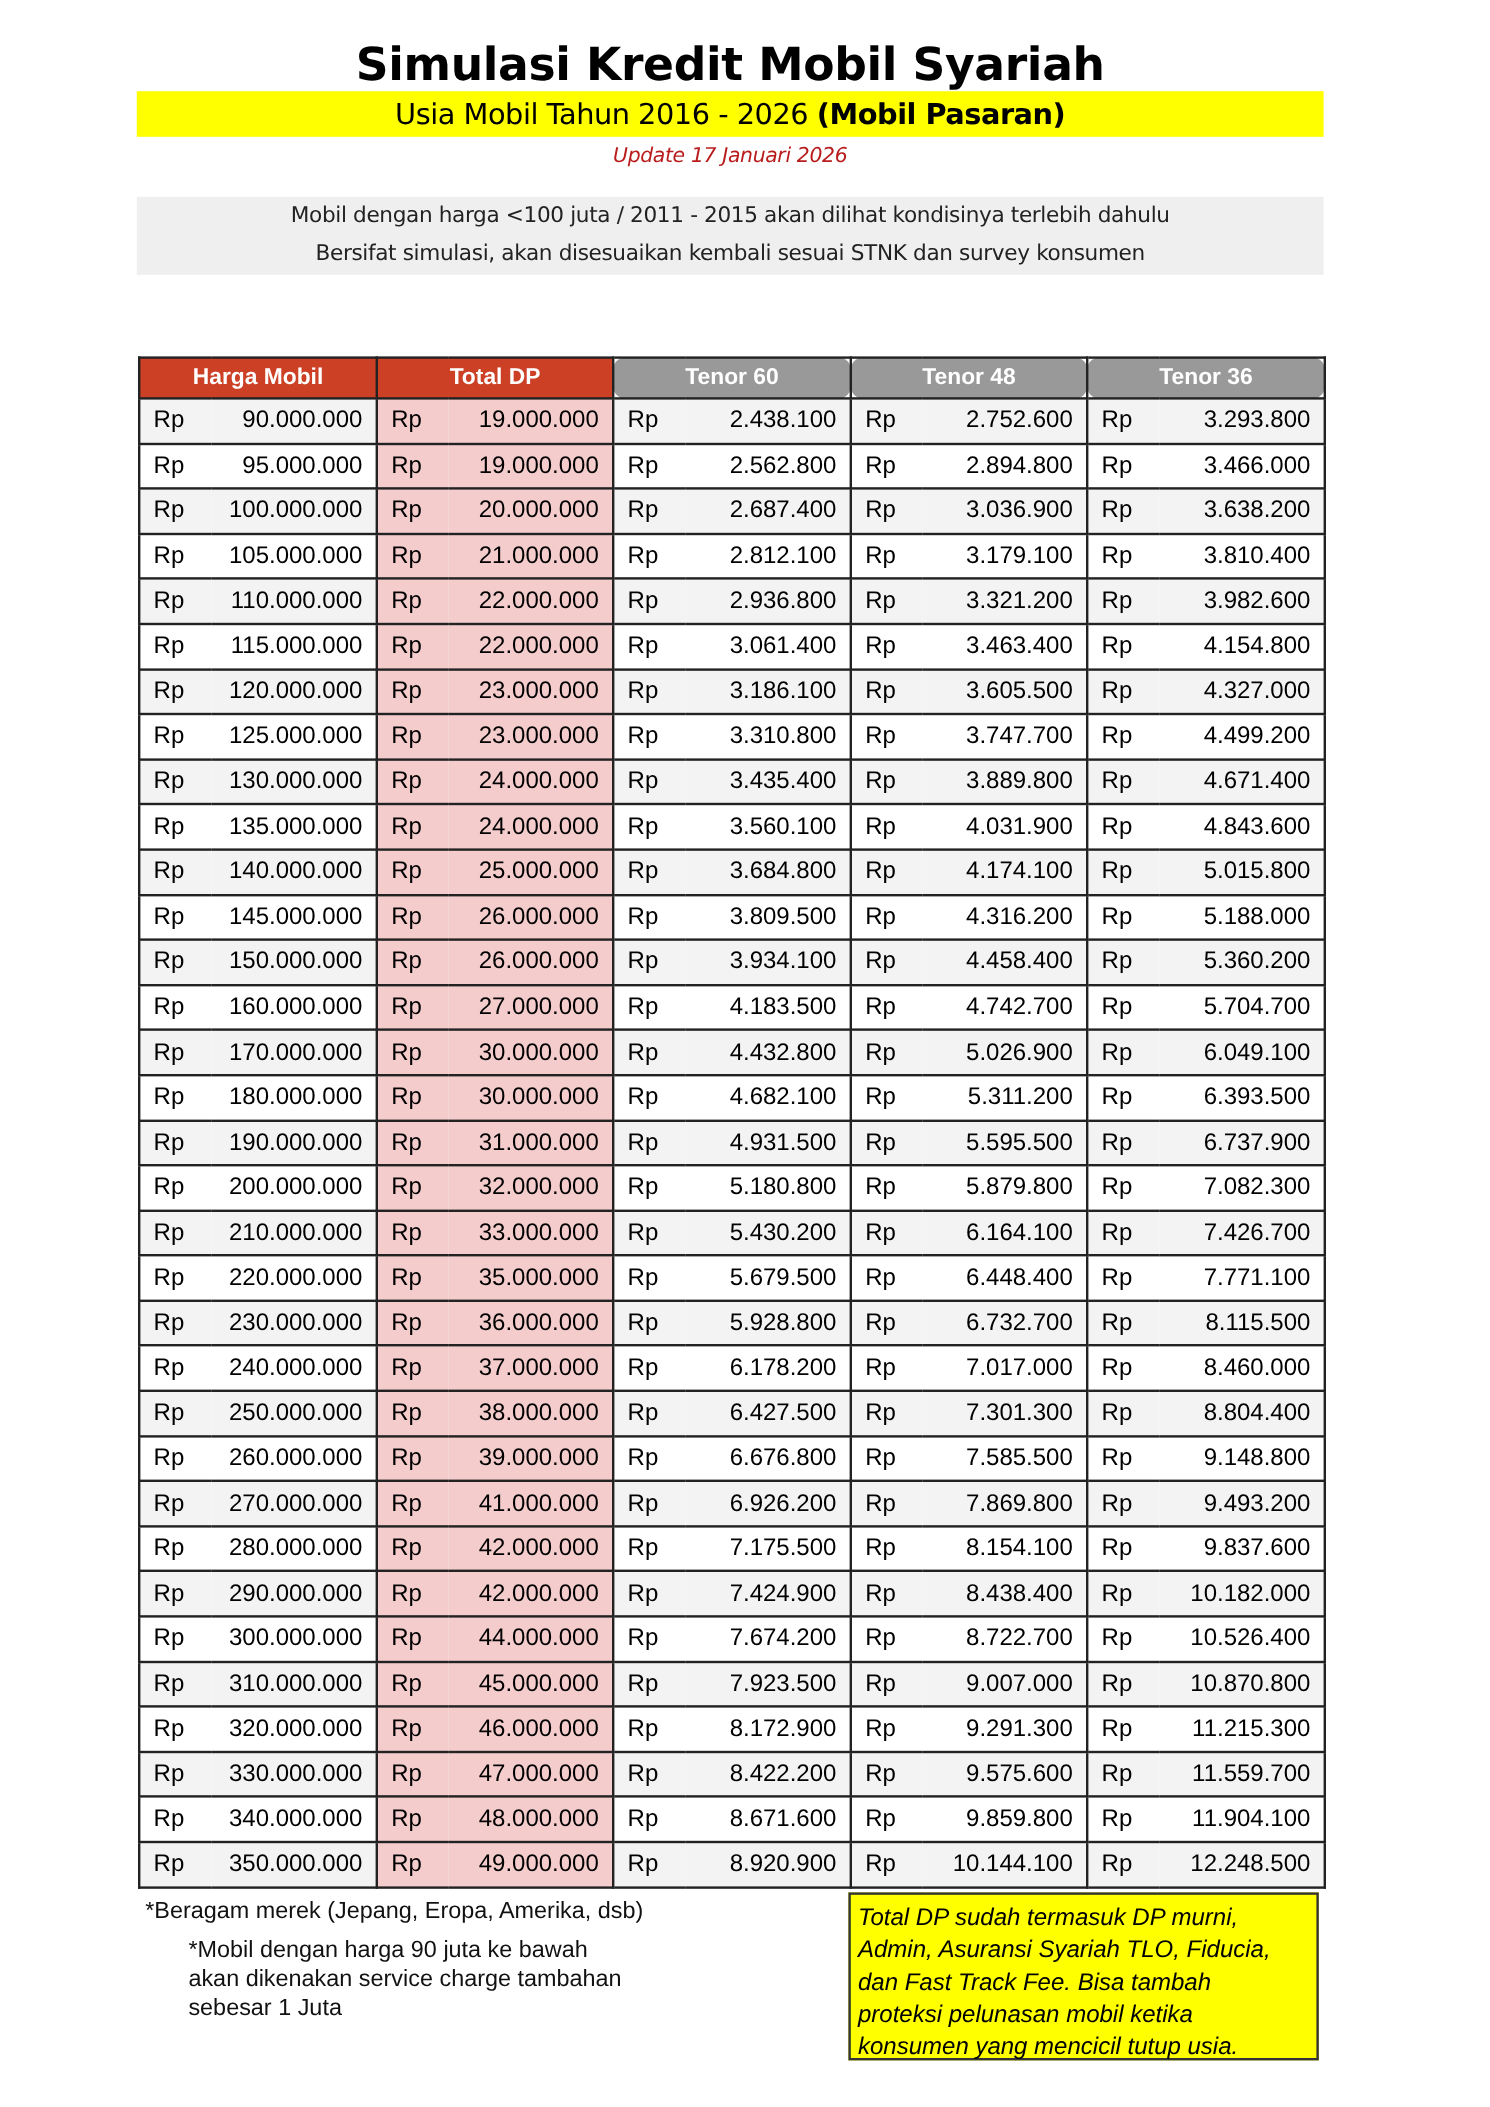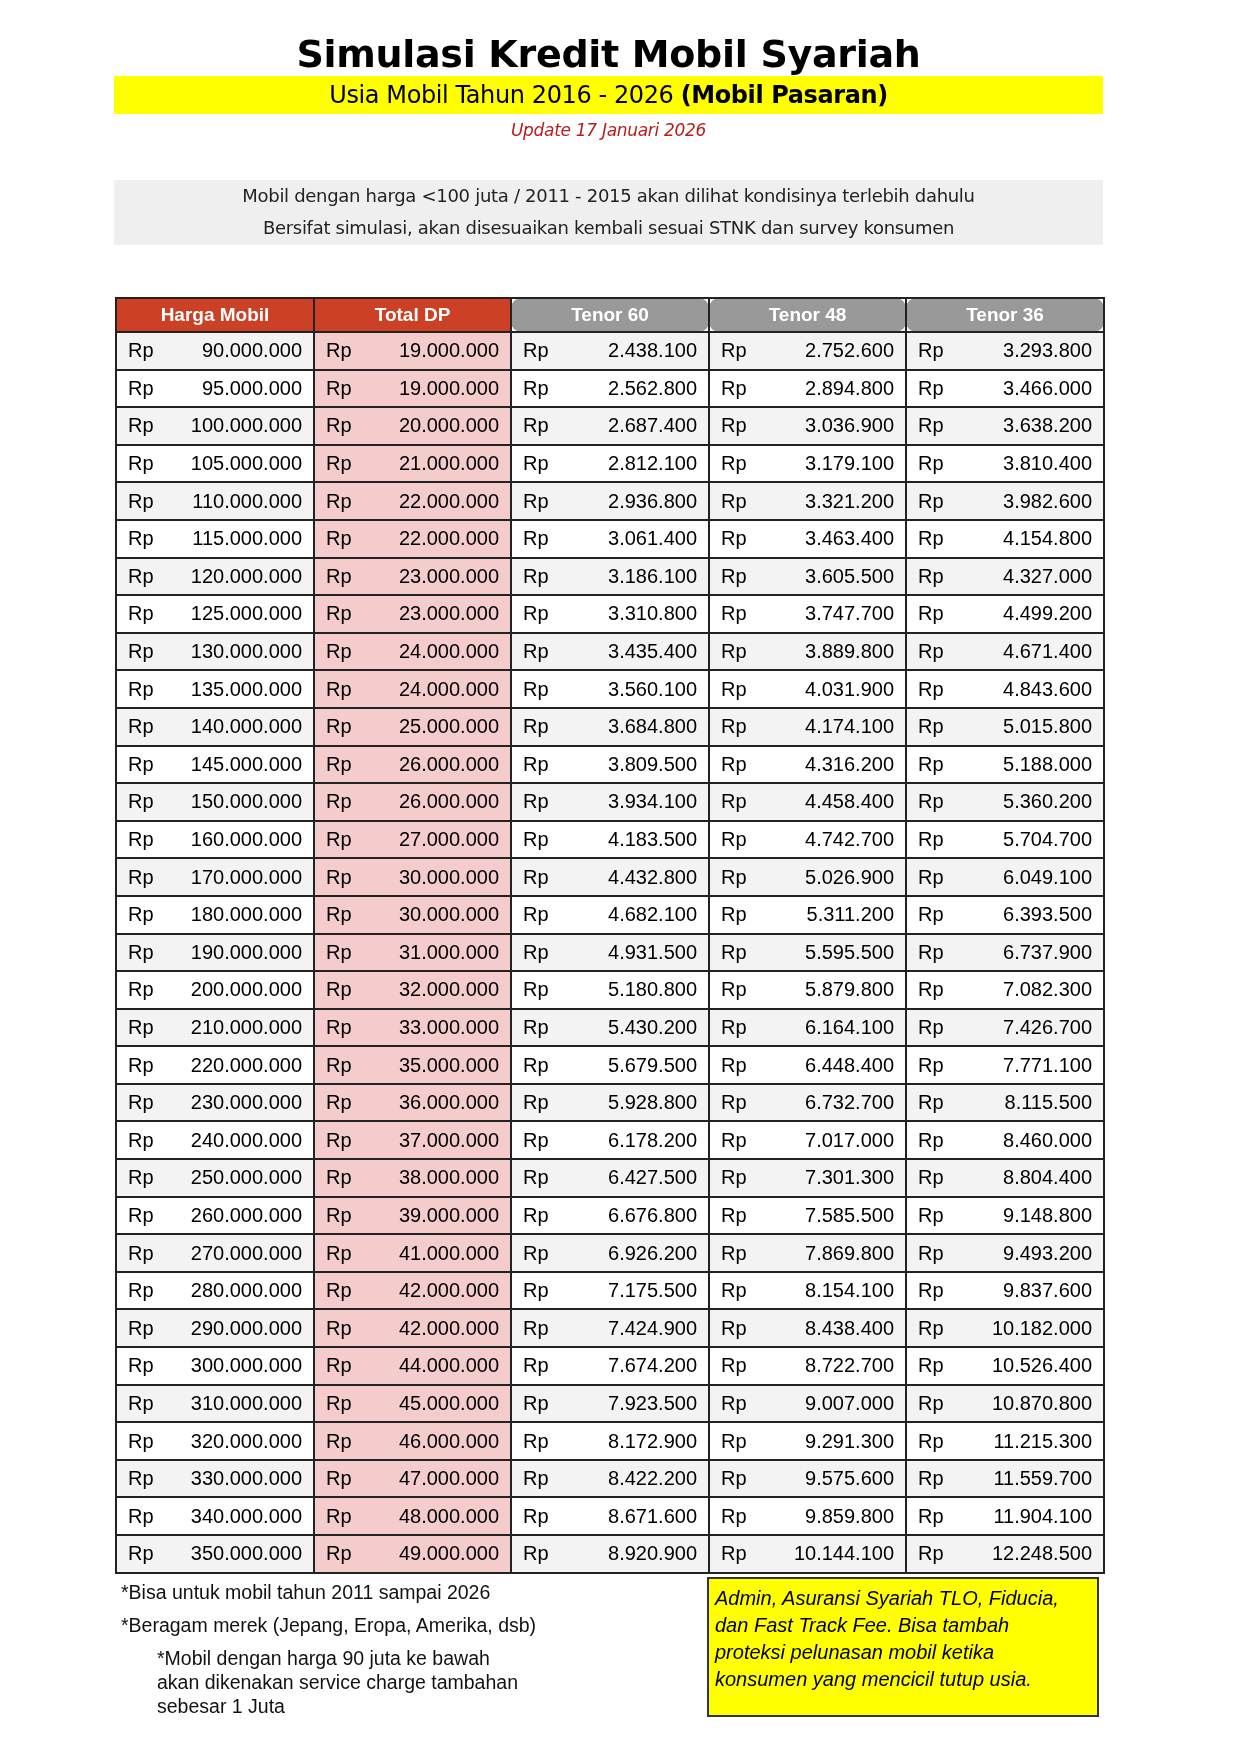--- a/index.html
+++ b/index.html
@@ -6,21 +6,21 @@
     body { width: 1242px; height: 1756px; position: relative; overflow: hidden; font-family: "DejaVu Sans", sans-serif; color: #000; }
 
     .title { position: absolute; left: 114px; width: 989px; top: 34px; text-align: center;
              font-family: "DejaVu Sans", sans-serif; font-weight: bold; font-size: 38px; line-height: 40px; letter-spacing: -0.3px; }
     .banner { position: absolute; left: 114px; width: 989px; top: 76px; height: 38px; background: #ffff00;
               text-align: center; font-size: 24px; line-height: 38px; font-family: "DejaVu Sans", sans-serif; letter-spacing: -0.4px; }
     .banner b { font-weight: bold; }
     .update { position: absolute; left: 114px; width: 989px; top: 117px; text-align: center;
               font-style: italic; font-size: 17px; line-height: 26px; letter-spacing: -0.3px; color: #b91c1c; }
 
-    .info { position: absolute; left: 114px; width: 989px; top: 180px; height: 65px; background: #efefef;
+    .info { position: absolute; left: 114px; width: 989px; top: 164px; height: 65px; background: #efefef;
             text-align: center; font-size: 18px; color: #222; letter-spacing: -0.3px; }
     .info div { height: 32px; line-height: 32px; }
 
     table.sim { position: absolute; left: 115px; top: 272px; width: 988px; border-collapse: collapse; table-layout: fixed;
                 font-family: "Liberation Sans", sans-serif; font-size: 20px; margin-top: 25px; }
     table.sim th { height: 32px; color: #fff; font-weight: bold; font-size: 19px; border: 2px solid #222; padding: 0; text-align: center; }
     table.sim th.red { background: #cc4125; }
     table.sim th.gray { background: #999999; border-radius: 10px; }
     table.sim td { height: 35.6px; padding: 0 11px; border-top: 2px solid #222; border-bottom: 2px solid #222; white-space: nowrap; }
     table.sim td.rp { text-align: left; border-left: 2px solid #222; padding-right: 0; }
@@ -465,27 +465,27 @@
         <td class="val">8.920.900</td>
         <td class="rp">Rp</td>
         <td class="val">10.144.100</td>
         <td class="rp">Rp</td>
         <td class="val">12.248.500</td>
       </tr>
     </tbody>
 </table>
 
 <div class="notes">
-  <div class="n">*Bisa untuk mobil tahun 2011 sampai 2026</div>
   <div class="n">*Beragam merek (Jepang, Eropa, Amerika, dsb)</div>
   <div class="n multi">
     <div>*Mobil dengan harga 90 juta ke bawah</div>
     <div>akan dikenakan service charge tambahan</div>
     <div>sebesar 1 Juta</div>
   </div>
 </div>
 
 <div class="highlight">
+  <div>Total DP sudah termasuk DP murni,</div>
   <div>Admin, Asuransi Syariah TLO, Fiducia,</div>
   <div>dan Fast Track Fee. Bisa tambah</div>
   <div>proteksi pelunasan mobil ketika</div>
   <div>konsumen yang mencicil tutup usia.</div>
 </div>
 
 </body></html>

